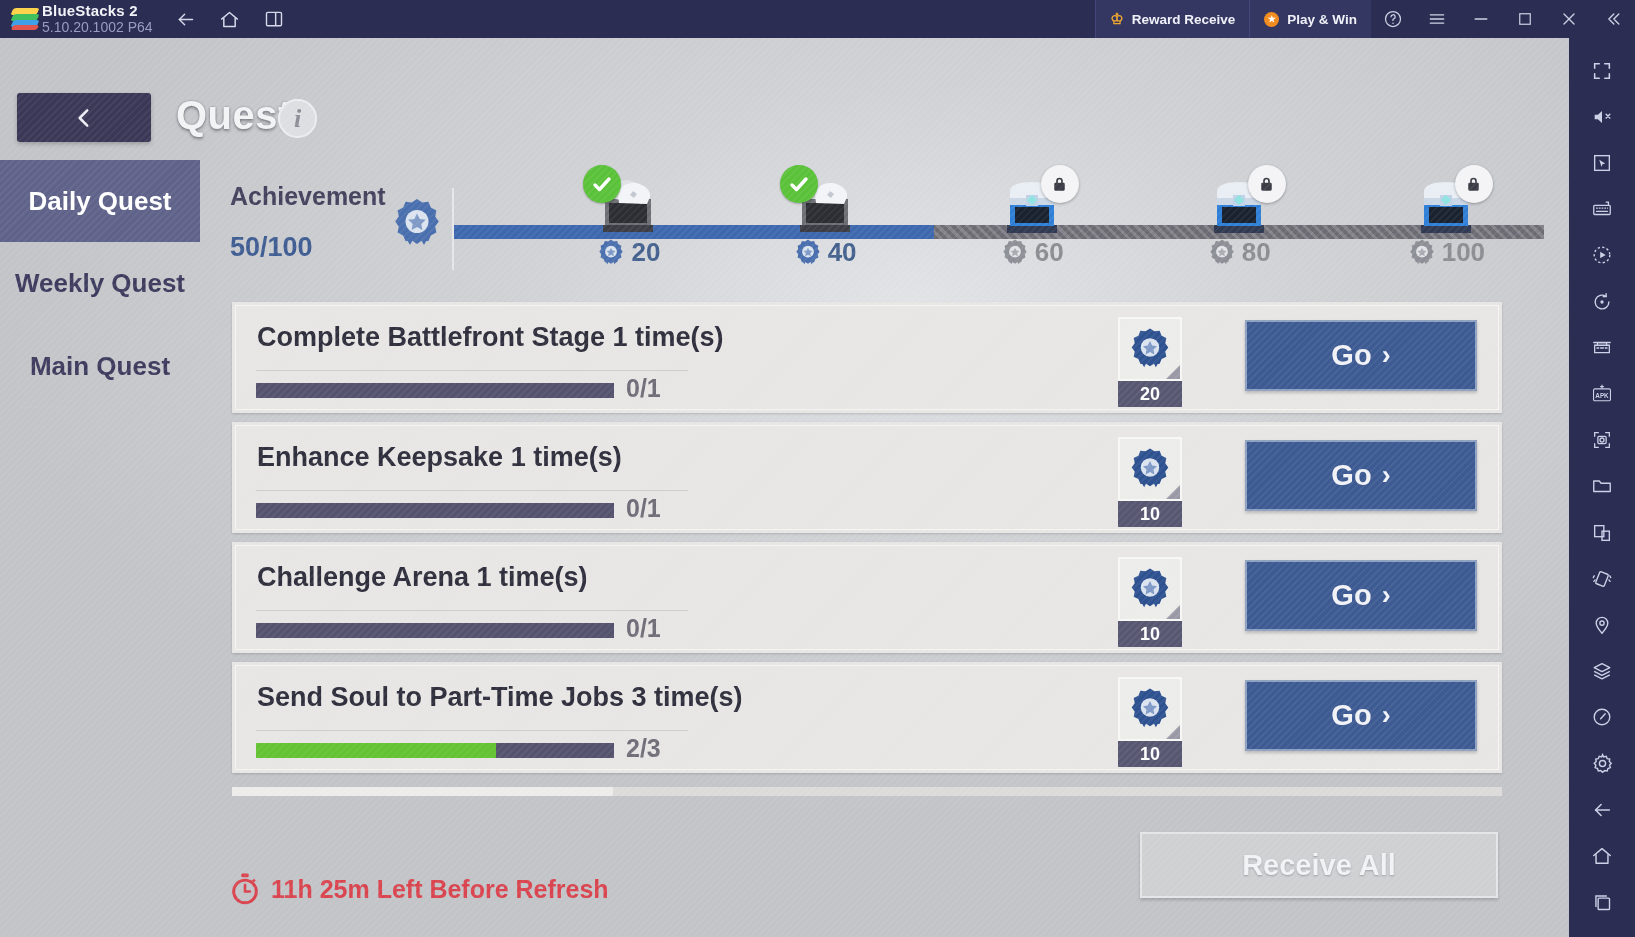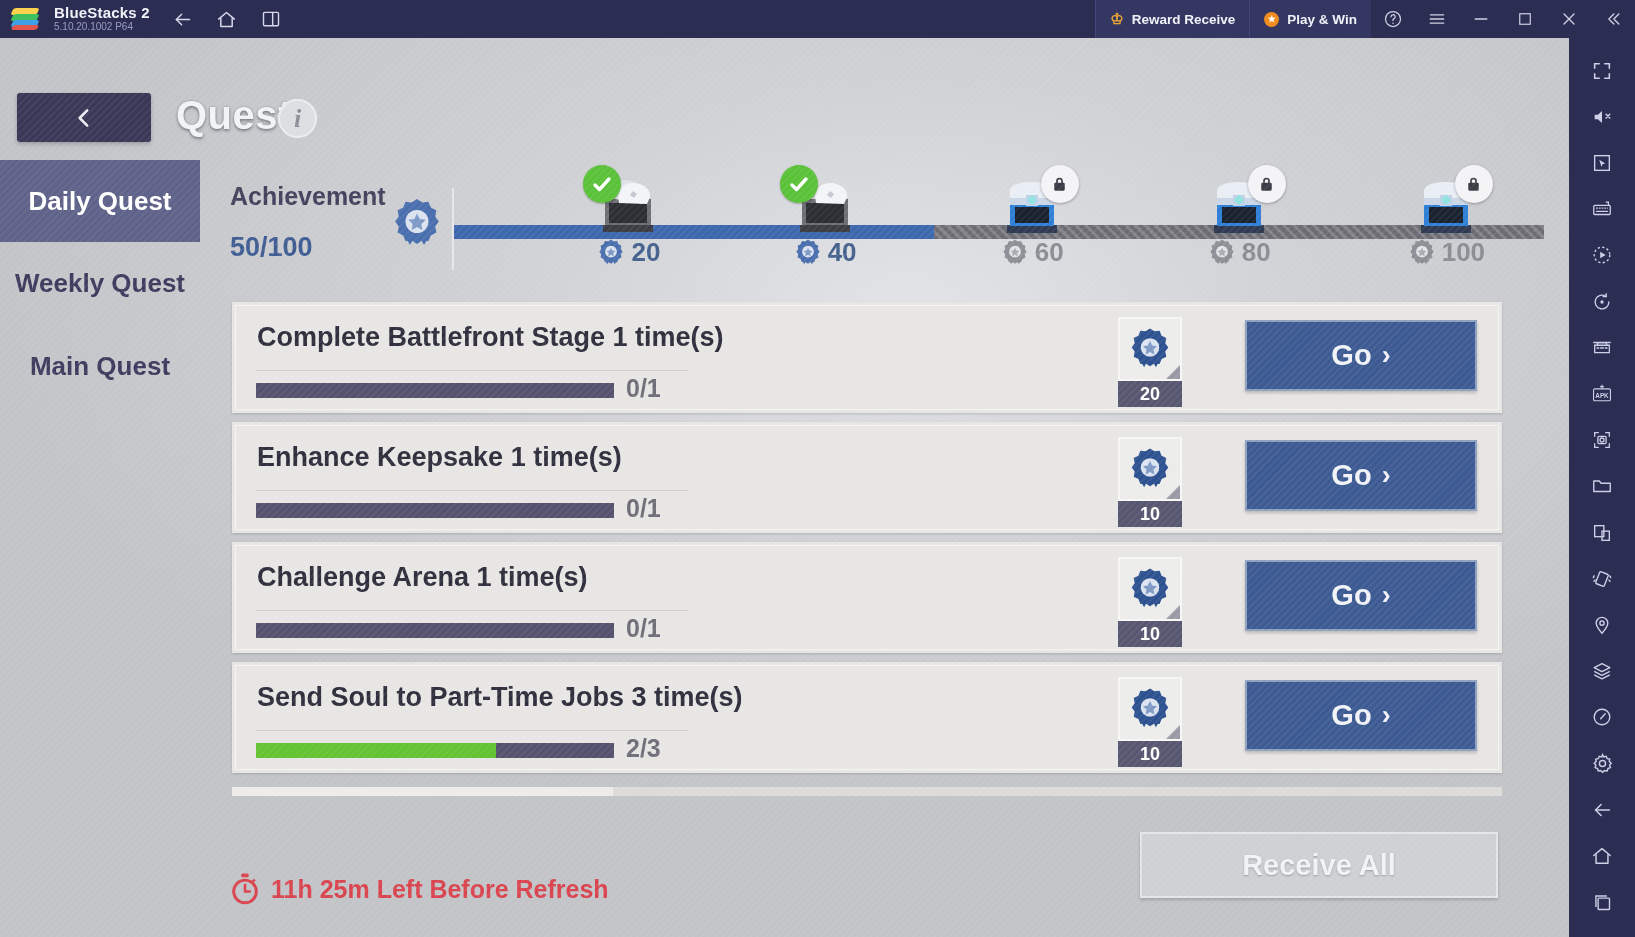--- a/index.html
+++ b/index.html
@@ -16,23 +16,23 @@
     background:#2b2d52; display:flex; align-items:center;
     color:#e8e9f2;
   }
   .bs-logo { width:26px; height:22px; margin-left:12px; position:relative; }
   .bs-logo i { position:absolute; left:0; display:block; width:26px; height:7px;
                border-radius:3px/2px; transform:skewX(-24deg); }
   .bs-logo i:nth-child(1){ top:0;  background:#ffd24d; }
   .bs-logo i:nth-child(2){ top:6px;background:#41c060; }
   .bs-logo i:nth-child(3){ top:12px;background:#3da0e8; }
   .bs-logo i:nth-child(4){ top:17px;background:#e0554d; height:5px; }
-  .bs-title-wrap { margin-left:16px; line-height:1.05; }
+  .bs-title-wrap { margin-left:4px; line-height:1.05; }
   .bs-name { font-size:15px; font-weight:bold; color:#f1f2f8; letter-spacing:.2px;}
-  .bs-ver  { font-size:10px; color:#9a9cc0; margin-top:1px; }
+  .bs-ver  { font-size:14px; color:#9a9cc0; margin-top:1px; }
   .tb-icons { display:flex; align-items:center; margin-left:22px; gap:22px; }
   .tb-ico { width:22px; height:22px; display:flex; align-items:center; justify-content:center;
             color:#d7d9ea; cursor:pointer; }
   .tb-right { margin-left:auto; display:flex; align-items:stretch; height:38px; }
   .tb-pill { display:flex; align-items:center; gap:8px; padding:0 14px;
              background:#343761; font-size:13.5px; font-weight:bold; color:#f0f1f8;
              border-left:1px solid #43467a; cursor:pointer; }
   .tb-pill.second { background:#343761; }
   .crown { color:#f0a830; font-size:15px; }
   .orangedot { width:15px;height:15px;border-radius:50%;background:#f08c20;

